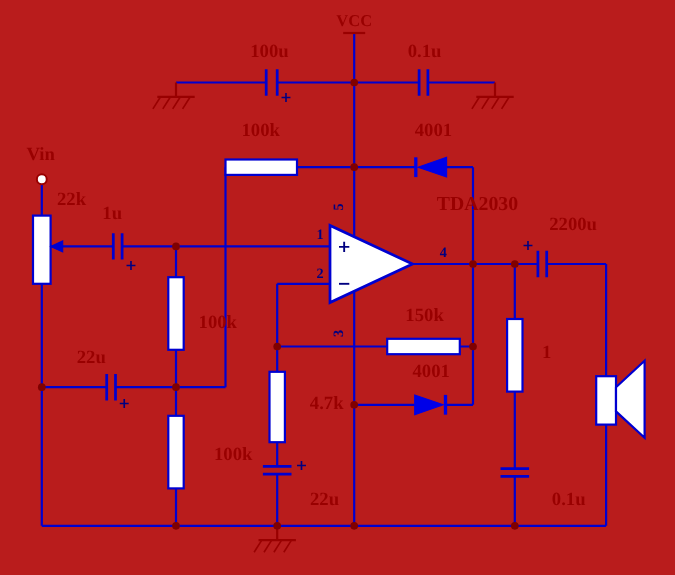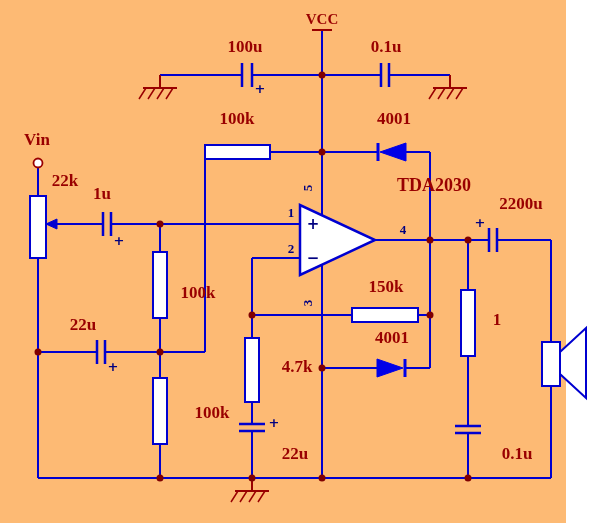--- a/index.html
+++ b/index.html
@@ -1,16 +1,16 @@
 <!DOCTYPE html>
 <html><head>
 <meta charset="utf-8">
 <style>
   html,body{margin:0;padding:0;background:#ffffff;}
-  .stage{width:566px;height:523px;background:#fdba74;position:relative;}
+  .stage{width:614px;height:523px;background:#b91c1c;position:relative;}
   svg{display:block;}
   .wire{stroke:#0000D0;stroke-width:2;fill:none;}
   .comp{stroke:#0000D0;stroke-width:2;fill:#ffffff;}
   .capline{stroke:#0000D0;stroke-width:2.5;fill:none;}
   .diode{fill:#0000E8;stroke:#0000E8;stroke-width:1;}
   .dbar{stroke:#0000E8;stroke-width:3;fill:none;}
   .lbl{fill:#990000;font:bold 17px "Liberation Serif",serif;text-anchor:middle;}
   .lbl-lg{font-size:18px;}
   .lbl-sm{font-size:15px;}
   .pin{fill:#000080;font:bold 13px "Liberation Serif",serif;text-anchor:middle;}

